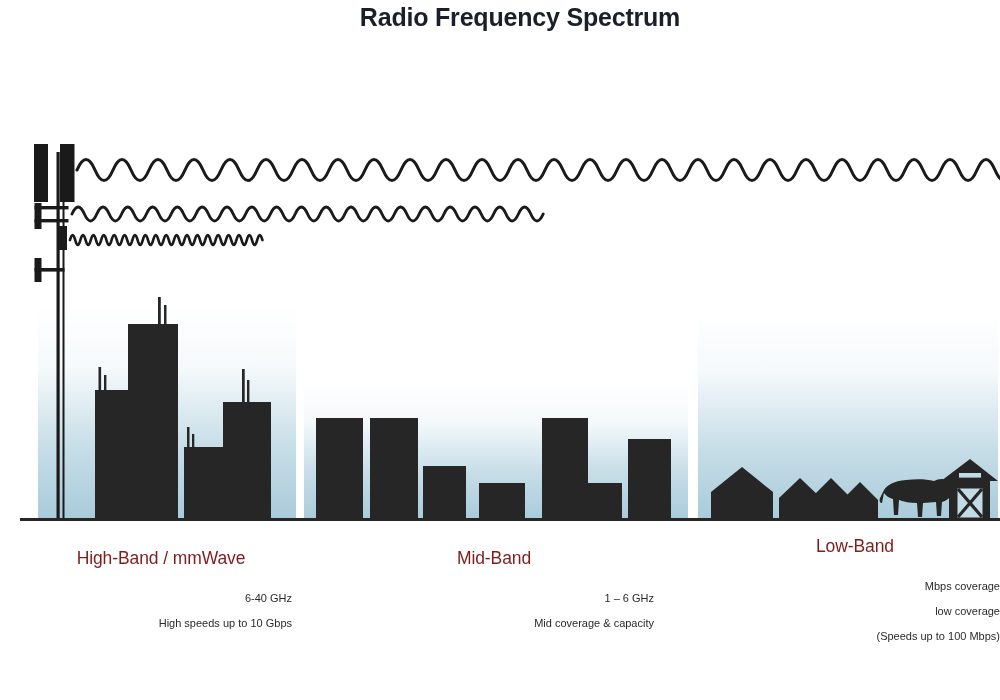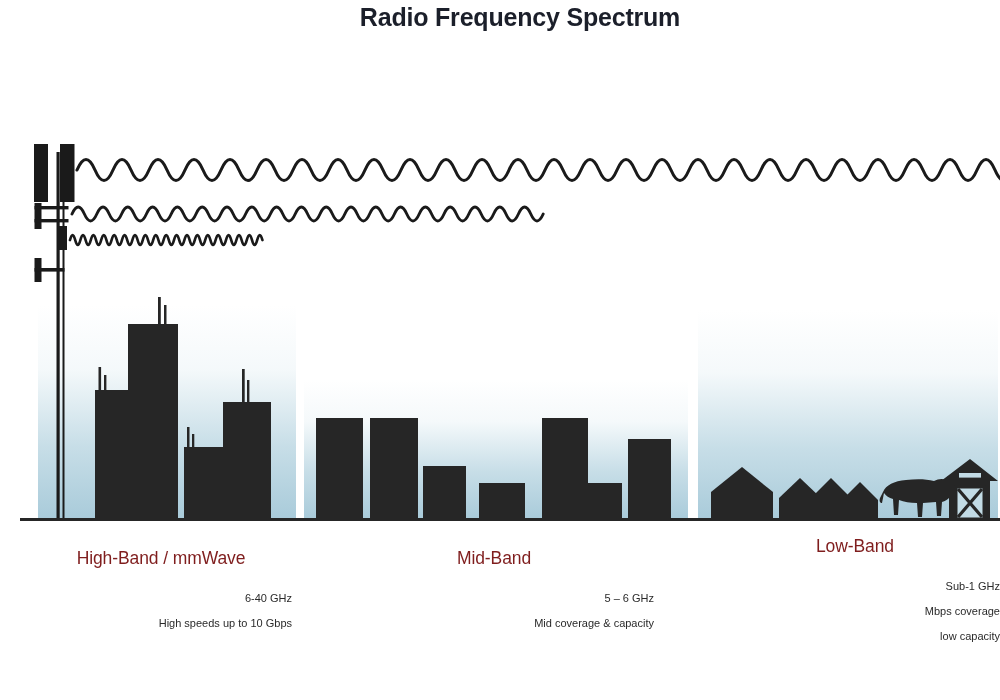--- a/index.html
+++ b/index.html
@@ -234,24 +234,24 @@
   <div id="ground"></div>
 
   <div class="caption" id="cap-high">
     <div class="cap-title">High-Band / mmWave</div>
     <div class="cap-line">6-40 GHz</div>
     <div class="cap-line">High speeds up to 10 Gbps</div>
   </div>
 
   <div class="caption" id="cap-mid">
     <div class="cap-title">Mid-Band</div>
-    <div class="cap-line">5 – 6 GHz</div>
+    <div class="cap-line">1 – 6 GHz</div>
     <div class="cap-line">Mid coverage &amp; capacity</div>
   </div>
 
   <div class="caption" id="cap-low">
     <div class="cap-title">Low-Band</div>
-    <div class="cap-line">Sub-1 GHz</div>
     <div class="cap-line">Mbps coverage</div>
-    <div class="cap-line">low capacity</div>
+    <div class="cap-line">low coverage</div>
+    <div class="cap-line">(Speeds up to 100 Mbps)</div>
   </div>
 
 </div>
 
 </body></html>

